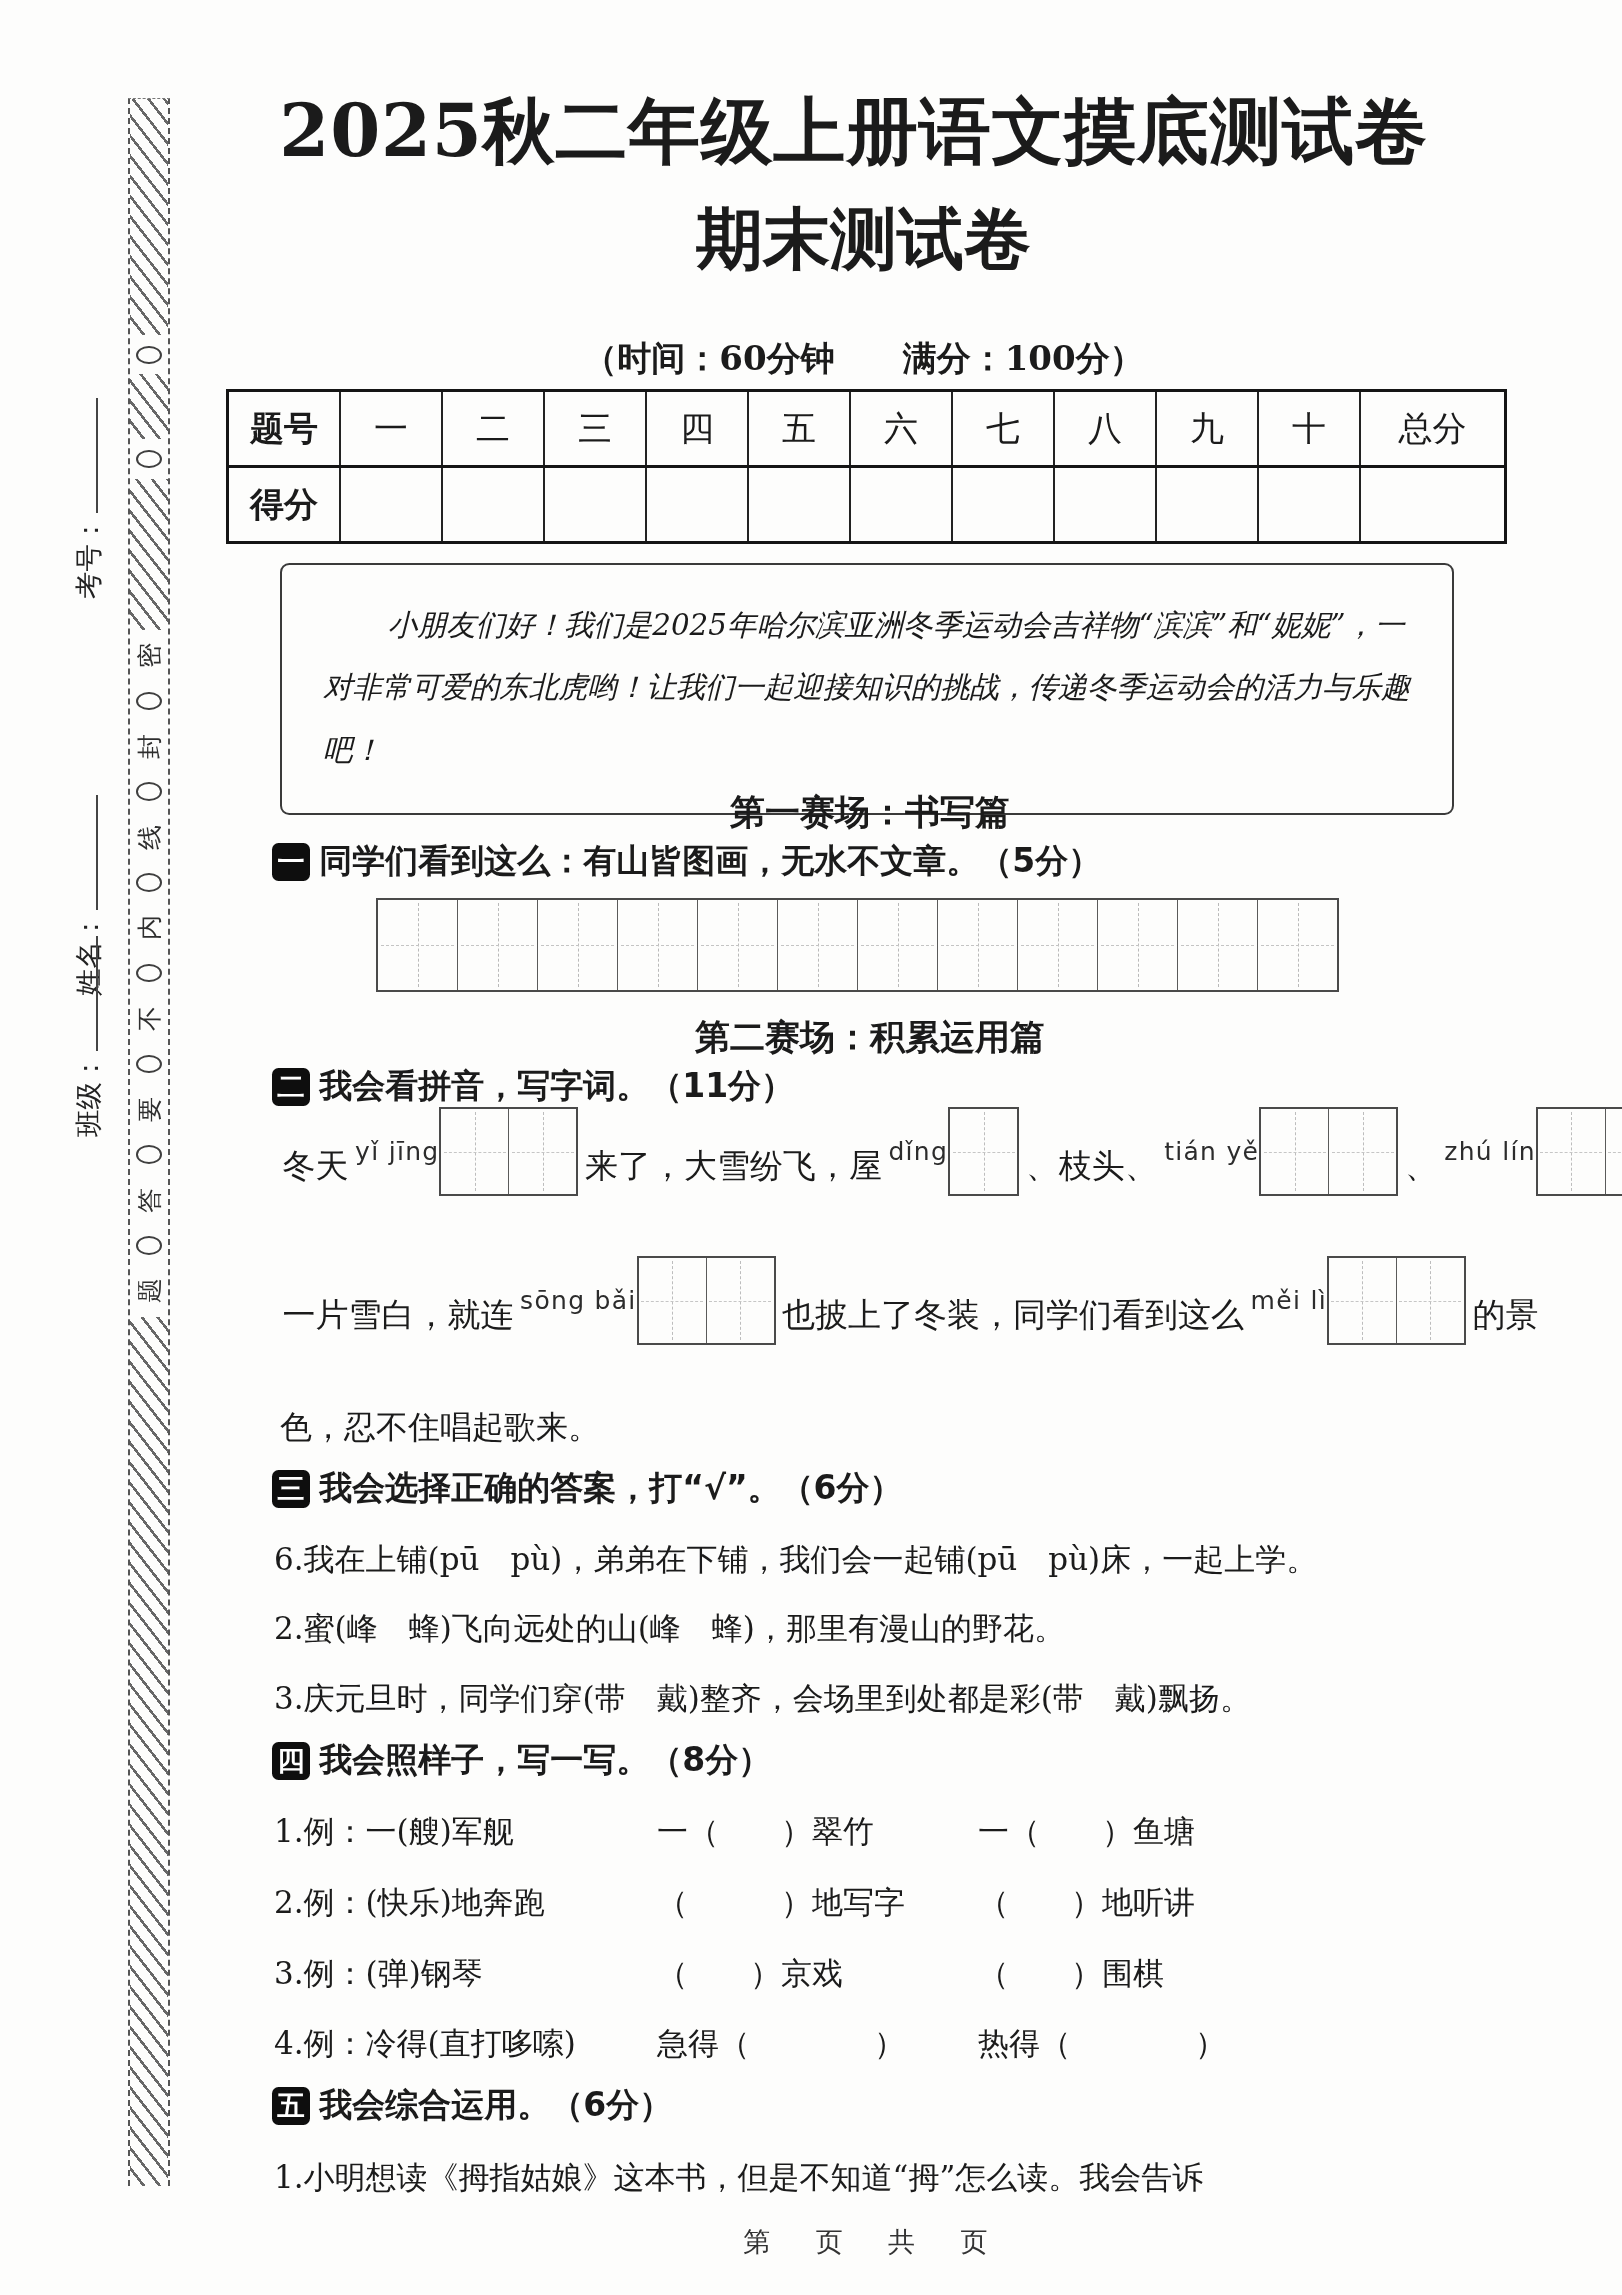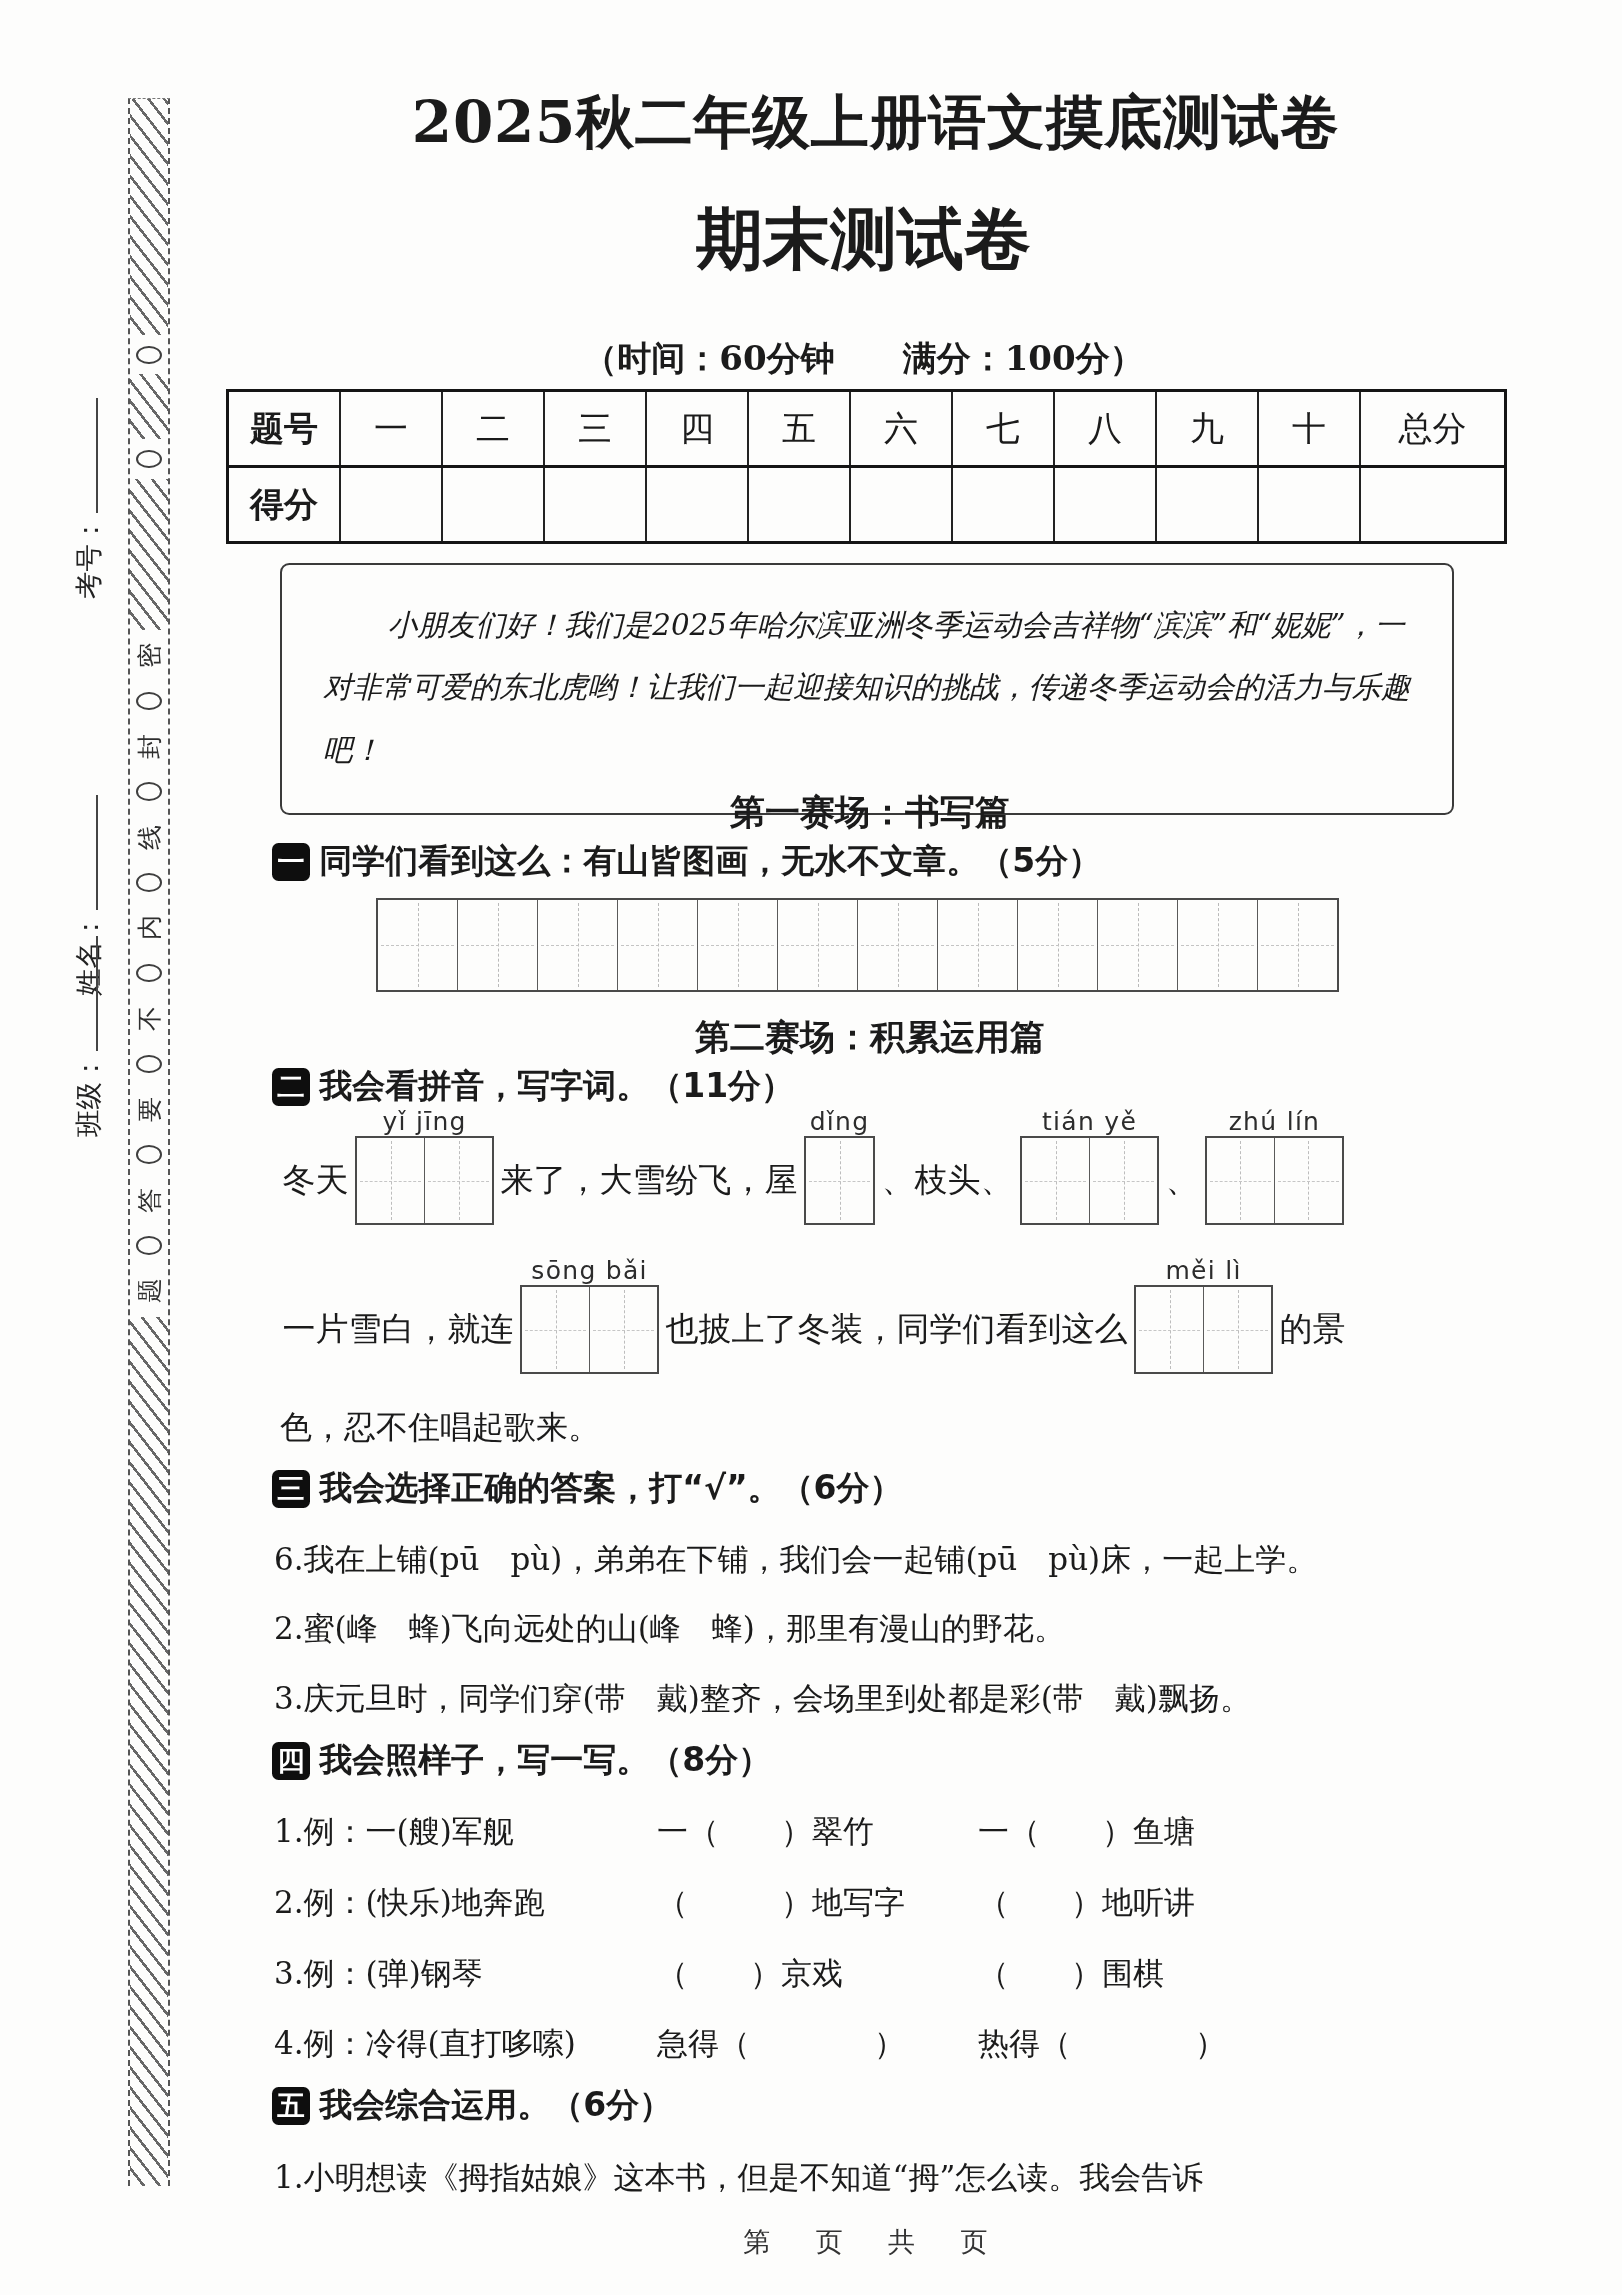--- a/index.html
+++ b/index.html
@@ -18,22 +18,22 @@
   .h1{height:236px}.h2{height:65px}.h3{height:151px}.hend{flex:1}
   .seal-circle{width:22px;height:14.4px;border:2px solid #3f3f3f;border-radius:50%;margin:10.5px 0;flex:none;}
   .seal-char{flex:none;font-size:25px;color:#2e2e2e;transform:rotate(-90deg);margin:9.2px 0;font-family:"DejaVu Serif",serif;}
   
   .side-label{
     position:absolute;left:71px;transform:rotate(-90deg);transform-origin:left top;
     white-space:nowrap;font-size:27.5px;color:#222;display:flex;align-items:baseline;gap:3.9px;
   }
   .side-label .blank{display:inline-block;width:115px;border-bottom:2px solid #444;height:22px;}
   
-  .title1{position:absolute;left:195px;top:84px;width:1361px;text-align:center;
-    font-size:58px;font-weight:900;letter-spacing:0.7px;font-family:"DejaVu Serif",serif;}
+  .title1{position:absolute;left:173px;top:84px;width:1361px;text-align:center;
+    font-size:72px;font-weight:900;letter-spacing:0.7px;font-family:"DejaVu Serif",serif;}
   .title2{position:absolute;left:183px;top:194px;width:1361px;text-align:center;
     font-size:67px;font-weight:900;}
   .info-line{position:absolute;left:183px;top:336px;width:1361px;text-align:center;
     font-size:34px;font-weight:700;}
   
   .score-table{position:absolute;left:226px;top:389px;border-collapse:collapse;table-layout:fixed;
     border:3.9px solid #151515;}
   .score-table td{border:2px solid #222;height:73px;text-align:center;font-size:34px;
     font-weight:700;padding:0;}
   .score-table td.c-head{width:110px;}
@@ -55,21 +55,21 @@
     font-size:27.5px;font-weight:700;margin-right:9.2px;}
   
   .wgrid{position:absolute;left:376px;top:898px;display:flex;border:2px solid #4a4a4a;}
   .wcell{position:relative;width:79px;height:90px;border-right:1.3px solid #5a5a5a;}
   .wcell:last-child{border-right:none;}
   .wcell::before{content:"";position:absolute;left:50%;top:3.3px;bottom:3.3px;border-left:1.3px dashed #b9b9b9;}
   .wcell::after{content:"";position:absolute;top:50%;left:2.6px;right:2.6px;border-top:1.3px dashed #c4c4c4;}
   
   .pline{position:absolute;left:280px;display:flex;align-items:center;font-size:33px;white-space:nowrap;}
   .pline .txt{margin:0 2.6px;padding-top:29px;}
-  .pbox{display:flex;flex-direction:column;align-items:center;margin:0 3.9px;}
+  .pbox{display:flex;flex-direction:row;align-items:center;margin:0 3.9px;}
   .pbox .pinyin{font-size:25px;font-family:"DejaVu Sans","Liberation Sans",sans-serif;
     color:#2c2c2c;height:29px;line-height:29px;letter-spacing:1.3px;}
   .pbox .cells{display:flex;border:2px solid #4a4a4a;}
   .pcell{position:relative;width:67px;height:85px;border-right:1.3px solid #5a5a5a;}
   .pcell:last-child{border-right:none;}
   .pcell::before{content:"";position:absolute;left:50%;top:2.6px;bottom:2.6px;border-left:1.3px dashed #bdbdbd;}
   .pcell::after{content:"";position:absolute;top:50%;left:2.6px;right:2.6px;border-top:1.3px dashed #c6c6c6;}
   
   .tline{position:absolute;left:280px;font-size:32px;white-space:nowrap;}
   .item-line{position:absolute;left:274px;font-size:31px;white-space:nowrap;}

